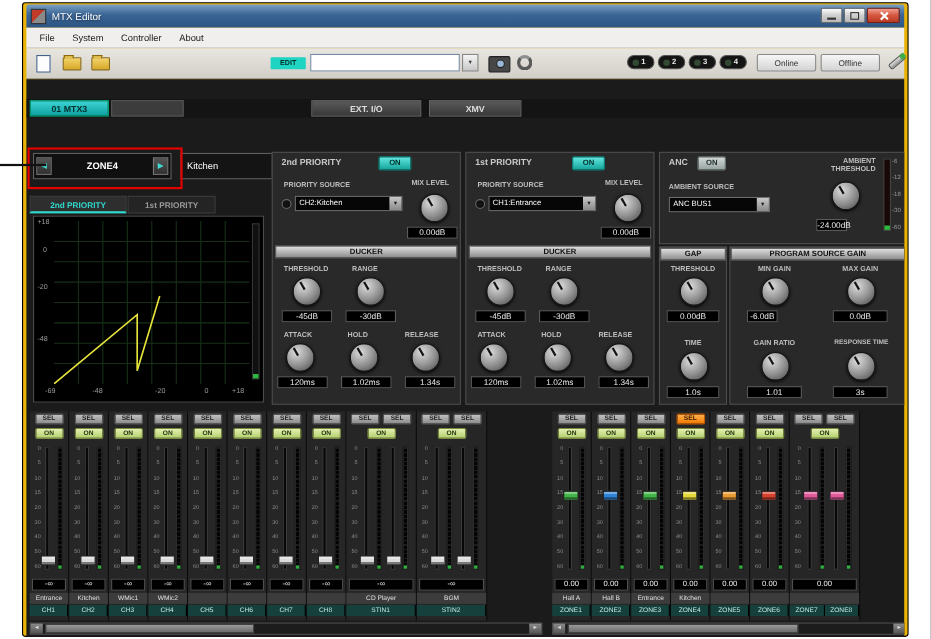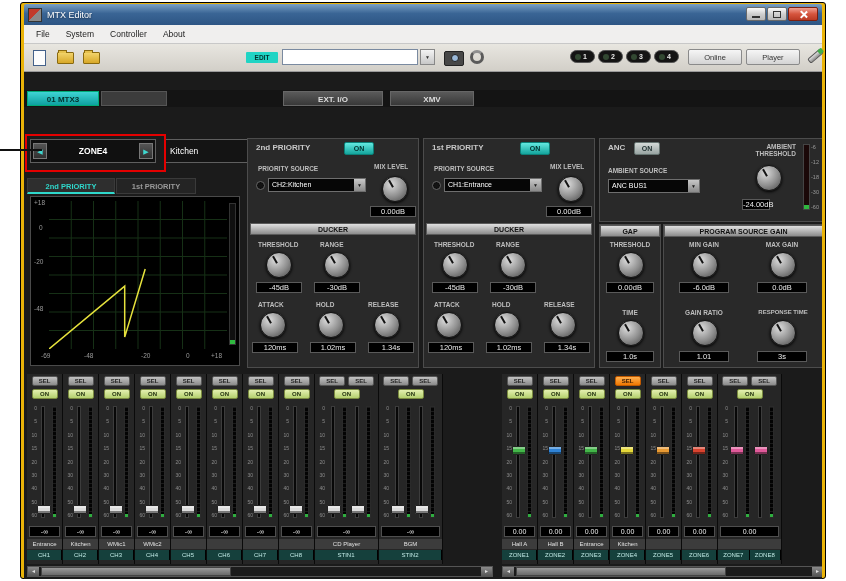--- a/index.html
+++ b/index.html
@@ -171,21 +171,21 @@
           <div class="pill">
             <div class="pill-led"></div>
             <div class="pill-num">3</div>
           </div>
           <div class="pill">
             <div class="pill-led"></div>
             <div class="pill-num">4</div>
           </div>
         </div>
       <div class="tbtn" style="left:664px">Online</div>
-      <div class="tbtn" style="left:722px">Player</div>
+      <div class="tbtn" style="left:722px">Offline</div>
       <div class="ic-wrench"></div>
     </div>
 
     <div class="app">
 
 
       <div class="drow">
         <div class="dtab device">01 MTX3</div>
         <div class="dtab blank"></div>
         <div class="dtab gray" style="left:259px;width:100px">EXT. I/O</div>
@@ -362,21 +362,21 @@
       <div class="panel" style="left:639px;top:152px;width:161px;height:144px">
         <div class="hdr" style="left:0;top:0;width:159px">PROGRAM SOURCE GAIN</div>
         <span class="lbl" style="left:10px;top:16px;width:60px;text-align:center">MIN GAIN</span>
         <span class="lbl" style="left:88px;top:16px;width:60px;text-align:center">MAX GAIN</span>
         <div class="knob" style="left:28px;top:27px">
             <div class="ptr"></div>
           </div>
         <div class="knob" style="left:106px;top:27px">
             <div class="ptr"></div>
           </div>
-        <div class="vbox" style="left:15px;top:57px;width:50px">-6.0dB</div>
+        <div class="vbox" style="left:15px;top:57px;width:28px">-6.0dB</div>
         <div class="vbox" style="left:93px;top:57px;width:50px">0.0dB</div>
         <span class="lbl" style="left:10px;top:84px;width:60px;text-align:center">GAIN RATIO</span>
         <span class="lbl" style="left:86px;top:84px;width:66px;text-align:center;font-size:6px">RESPONSE TIME</span>
         <div class="knob" style="left:28px;top:95px">
             <div class="ptr"></div>
           </div>
         <div class="knob" style="left:106px;top:95px">
             <div class="ptr"></div>
           </div>
         <div class="vbox" style="left:15px;top:126px;width:50px">1.01</div>

